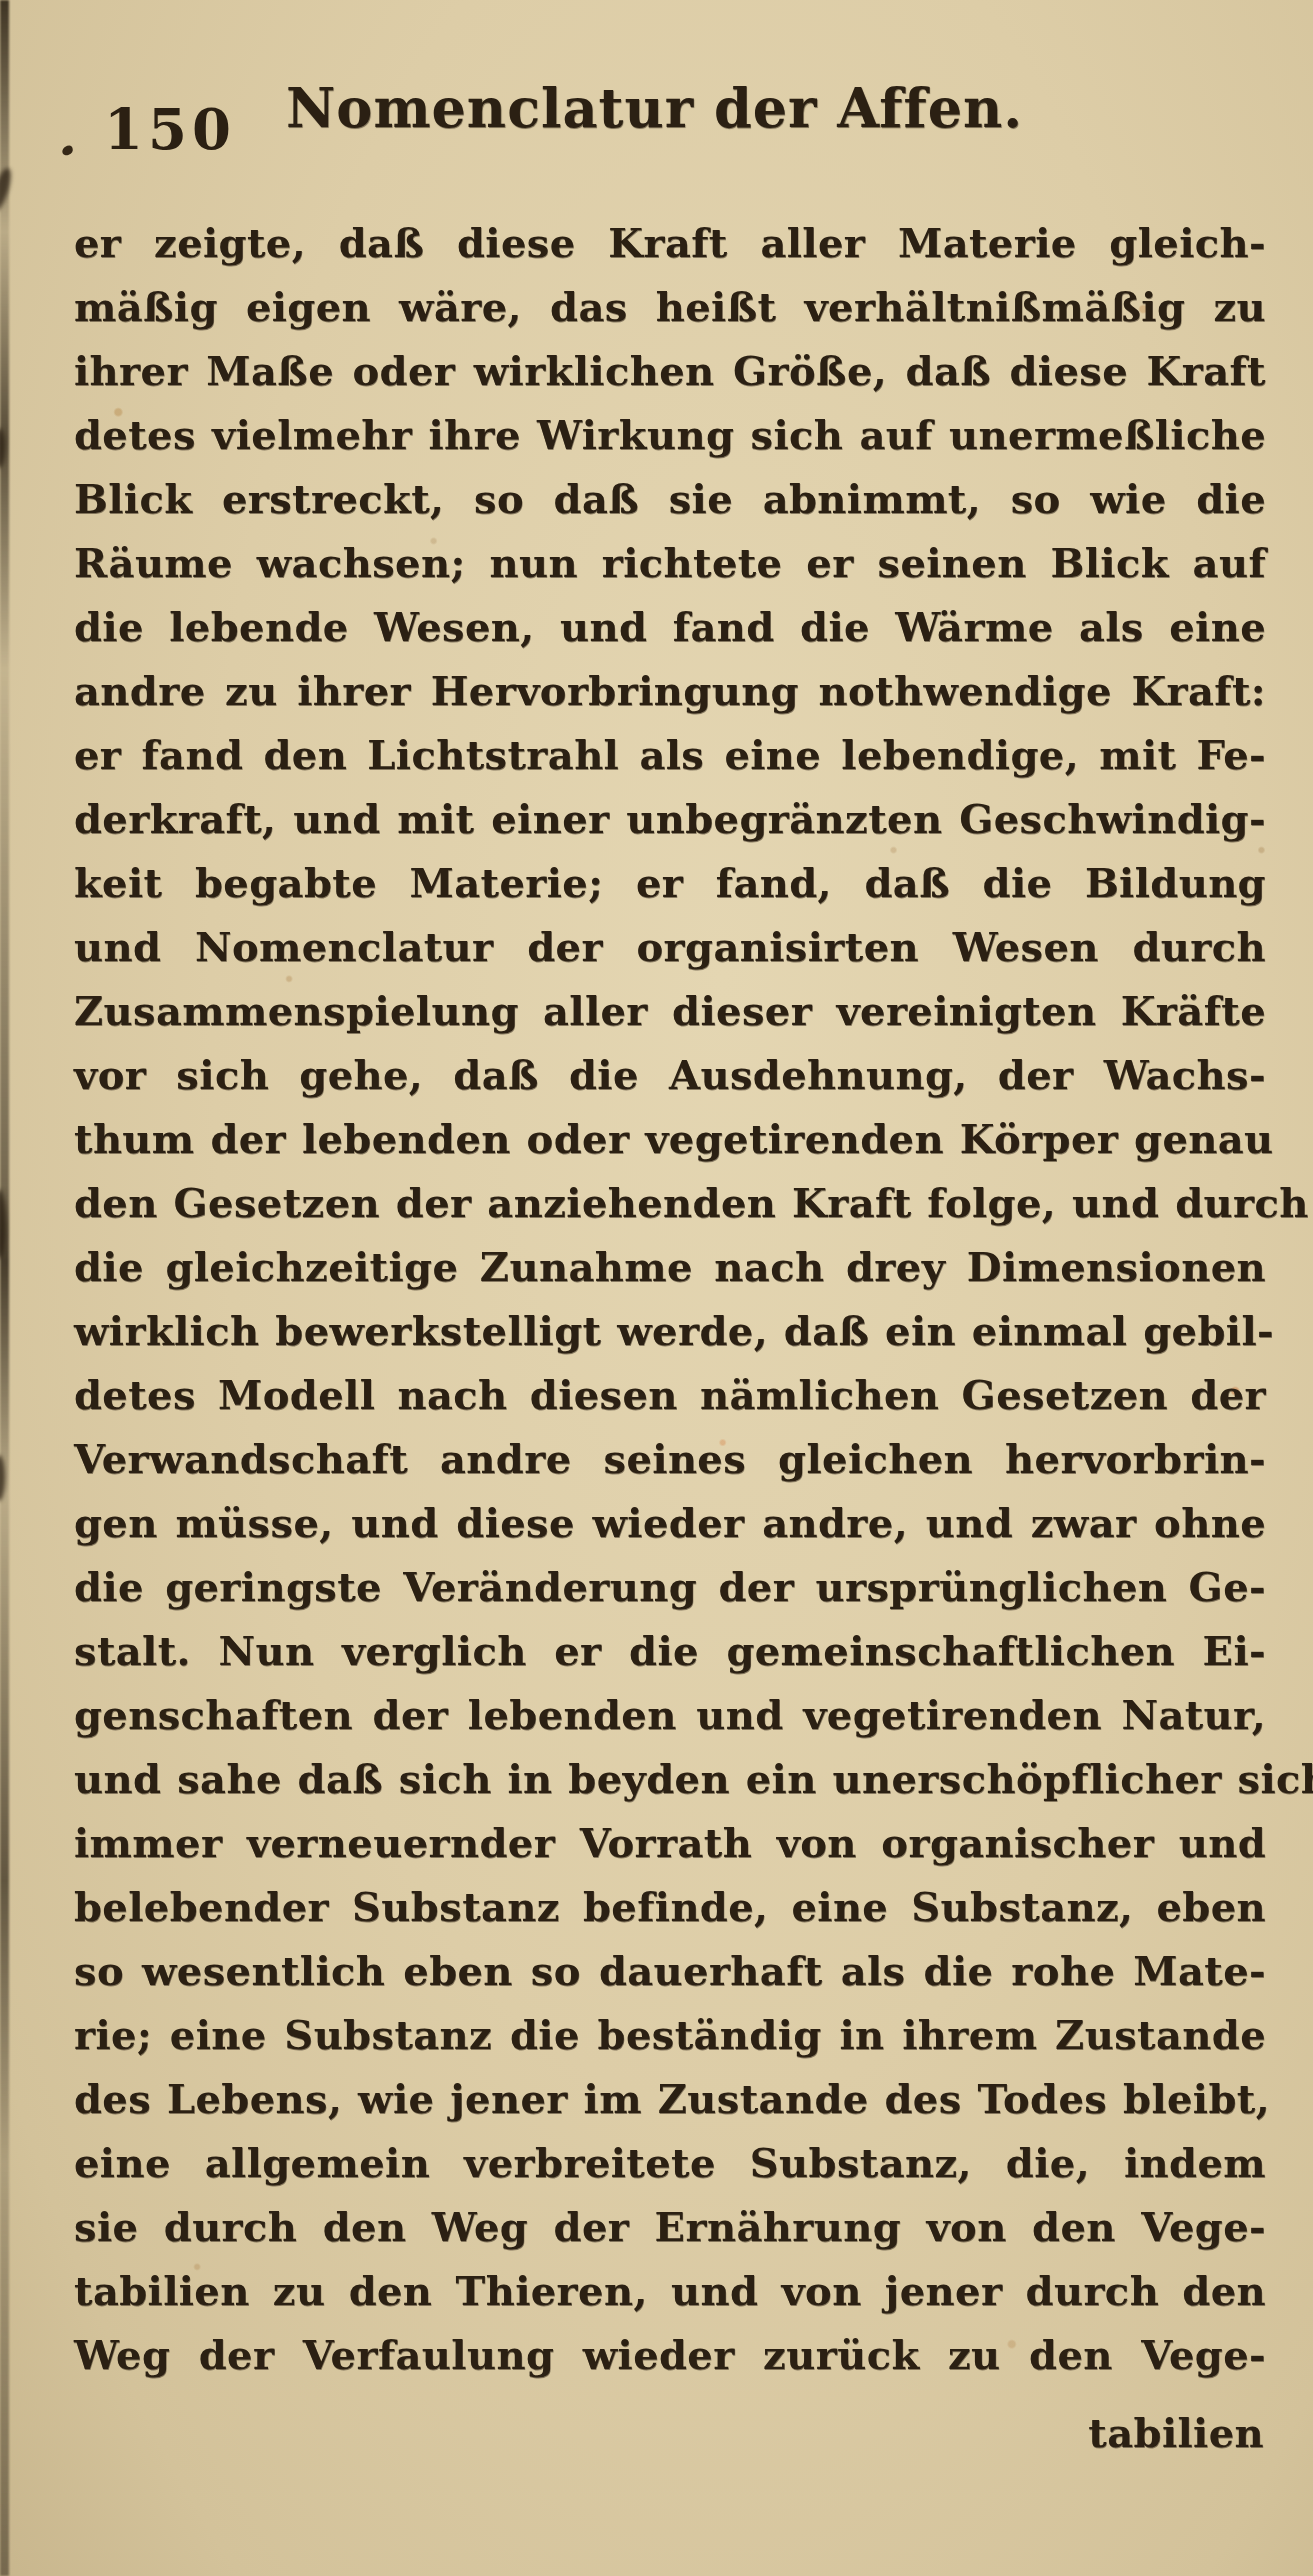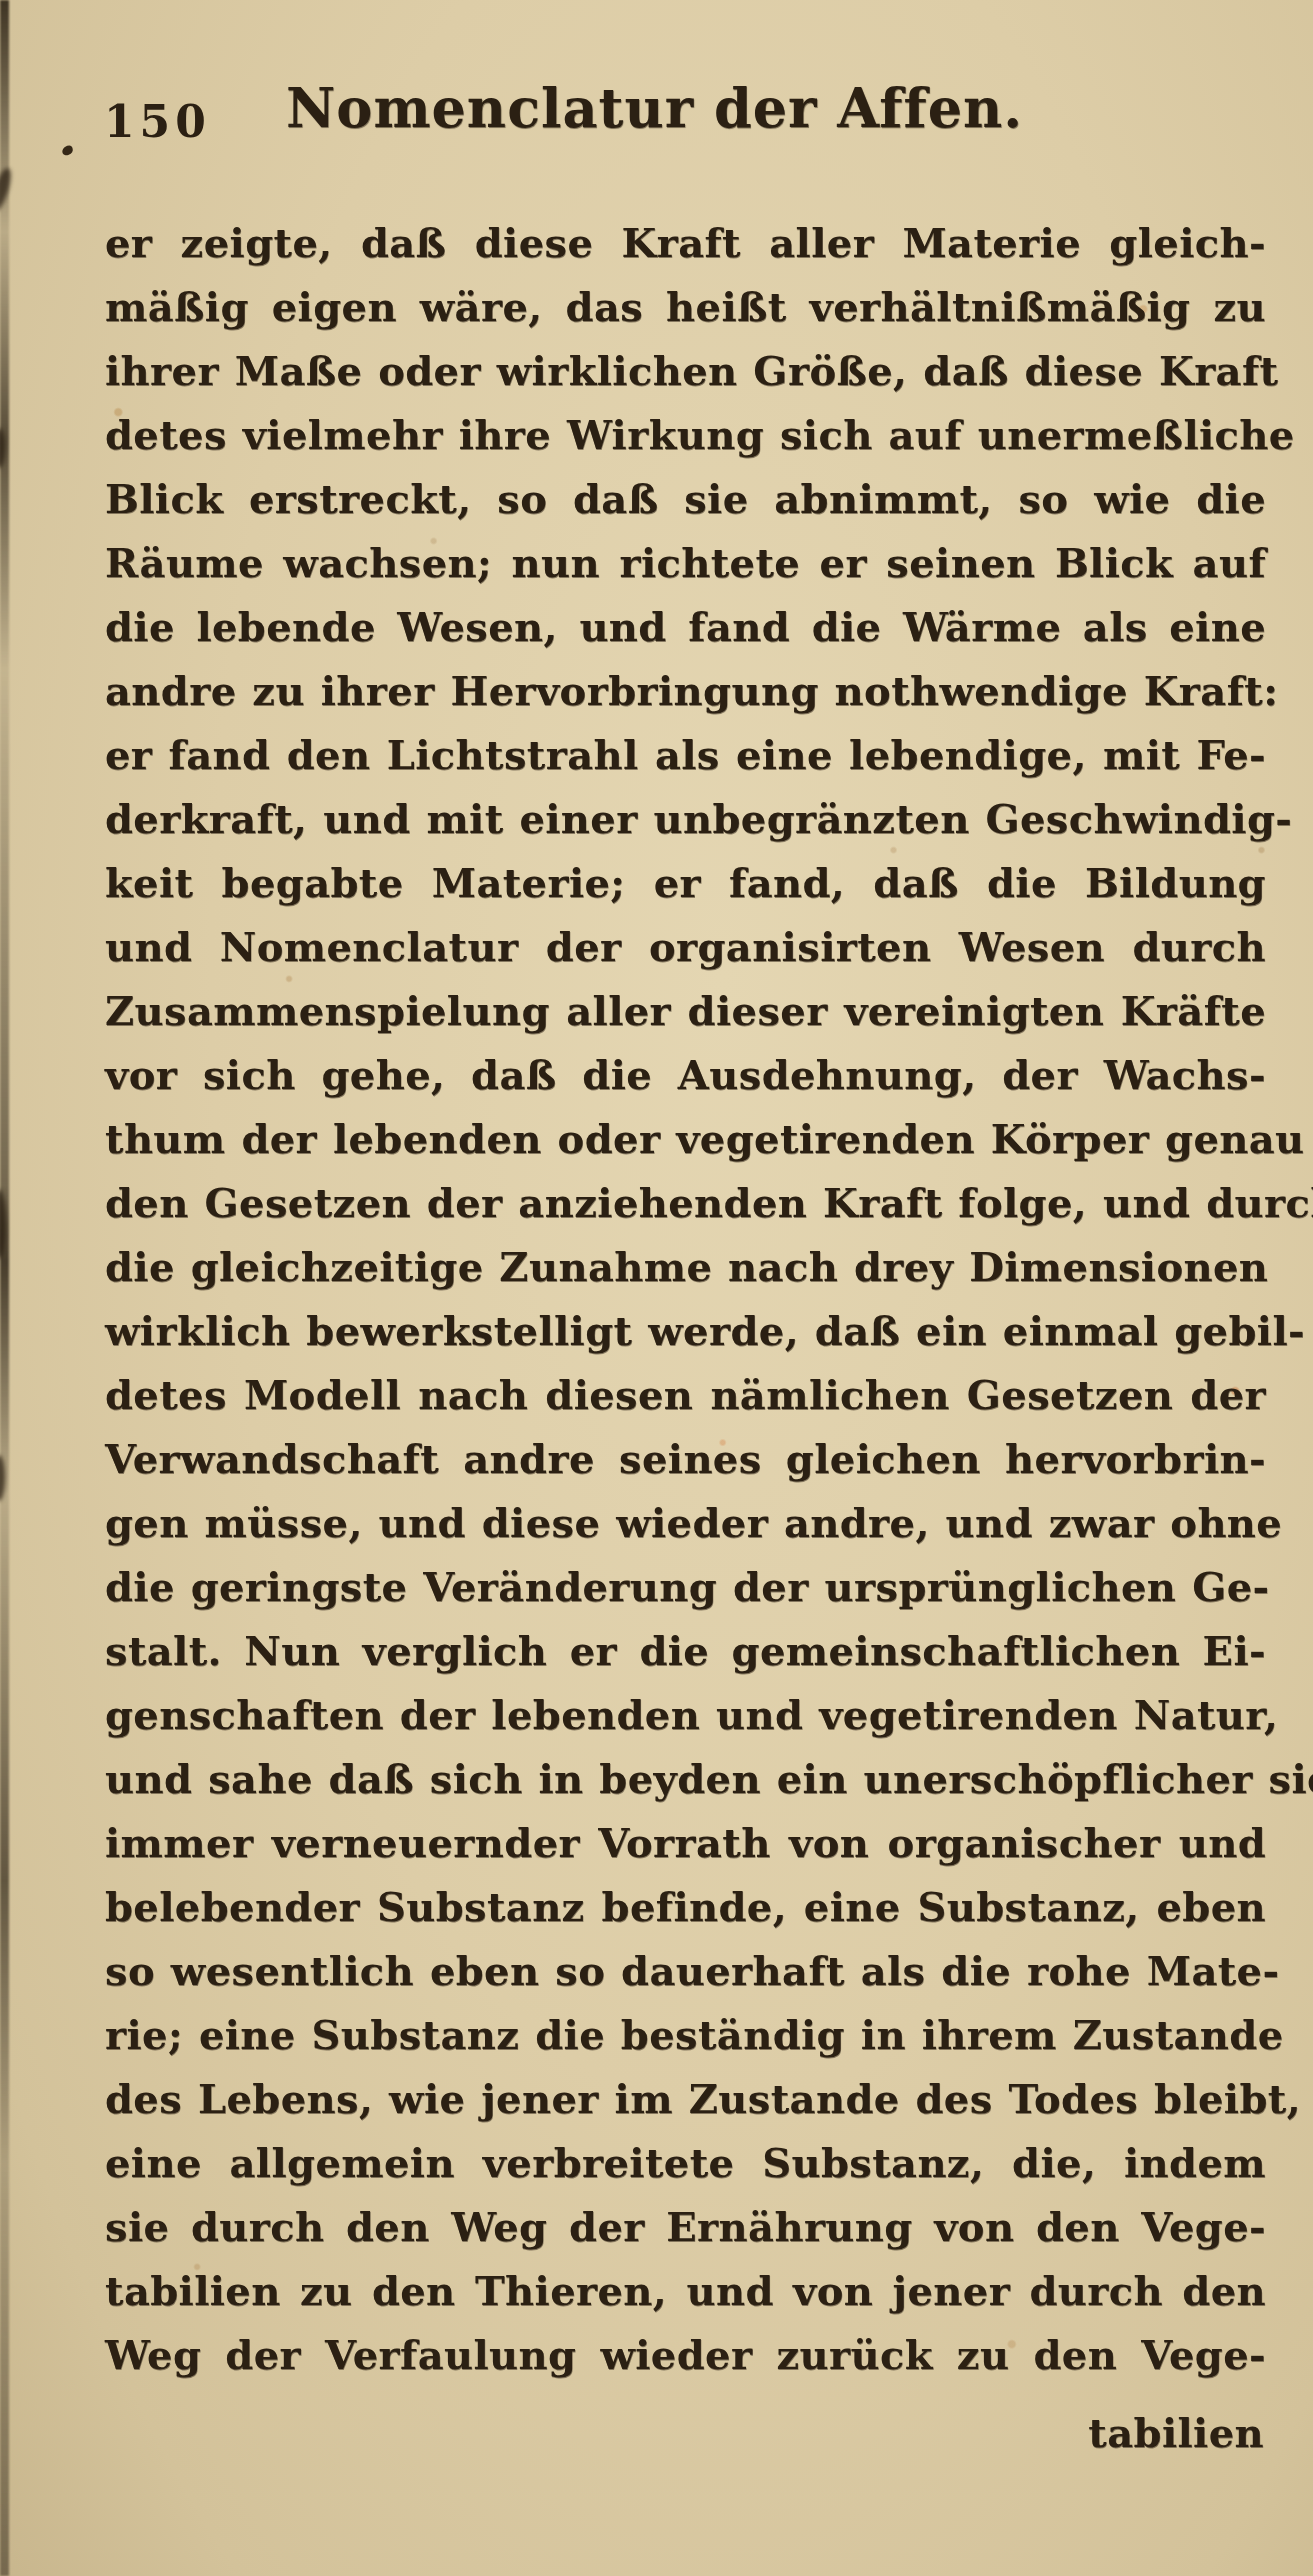--- a/index.html
+++ b/index.html
@@ -63,21 +63,21 @@
     left: 62px; top: 146px;
     width: 11px; height: 9px;
     background: #352817;
     border-radius: 60% 40% 55% 45%;
     transform: rotate(-20deg);
   }
   .page-header { position: absolute; left: 0; top: 0; width: 100%; height: 169px; }
   .page-number {
     position: absolute;
     left: 104px; top: 96px;
-    font-size: 44px;
+    font-size: 56px;
     font-weight: bold;
     letter-spacing: 5px;
   }
   .running-title {
     position: absolute;
     left: 286px; top: 76px;
     font-size: 54px;
     font-weight: bold;
     letter-spacing: 1px;
     white-space: nowrap;
@@ -93,21 +93,20 @@
     font-weight: bold;
     line-height: 64px;
     height: 64px;
     white-space: nowrap;
     text-align: justify;
     text-align-last: justify;
     letter-spacing: 0.4px;
     word-spacing: 1.5px;
     text-shadow: 0.5px 0.5px 0.6px rgba(43,32,19,0.5);
     overflow: visible;
-    margin-left: 31px;
   }
   .catchword {
     position: absolute;
     right: 50px; top: 2401px;
     font-size: 40px;
     font-weight: bold;
     line-height: 64px;
     letter-spacing: 0.4px;
     text-shadow: 0.5px 0.5px 0.6px rgba(43,32,19,0.5);
   }

